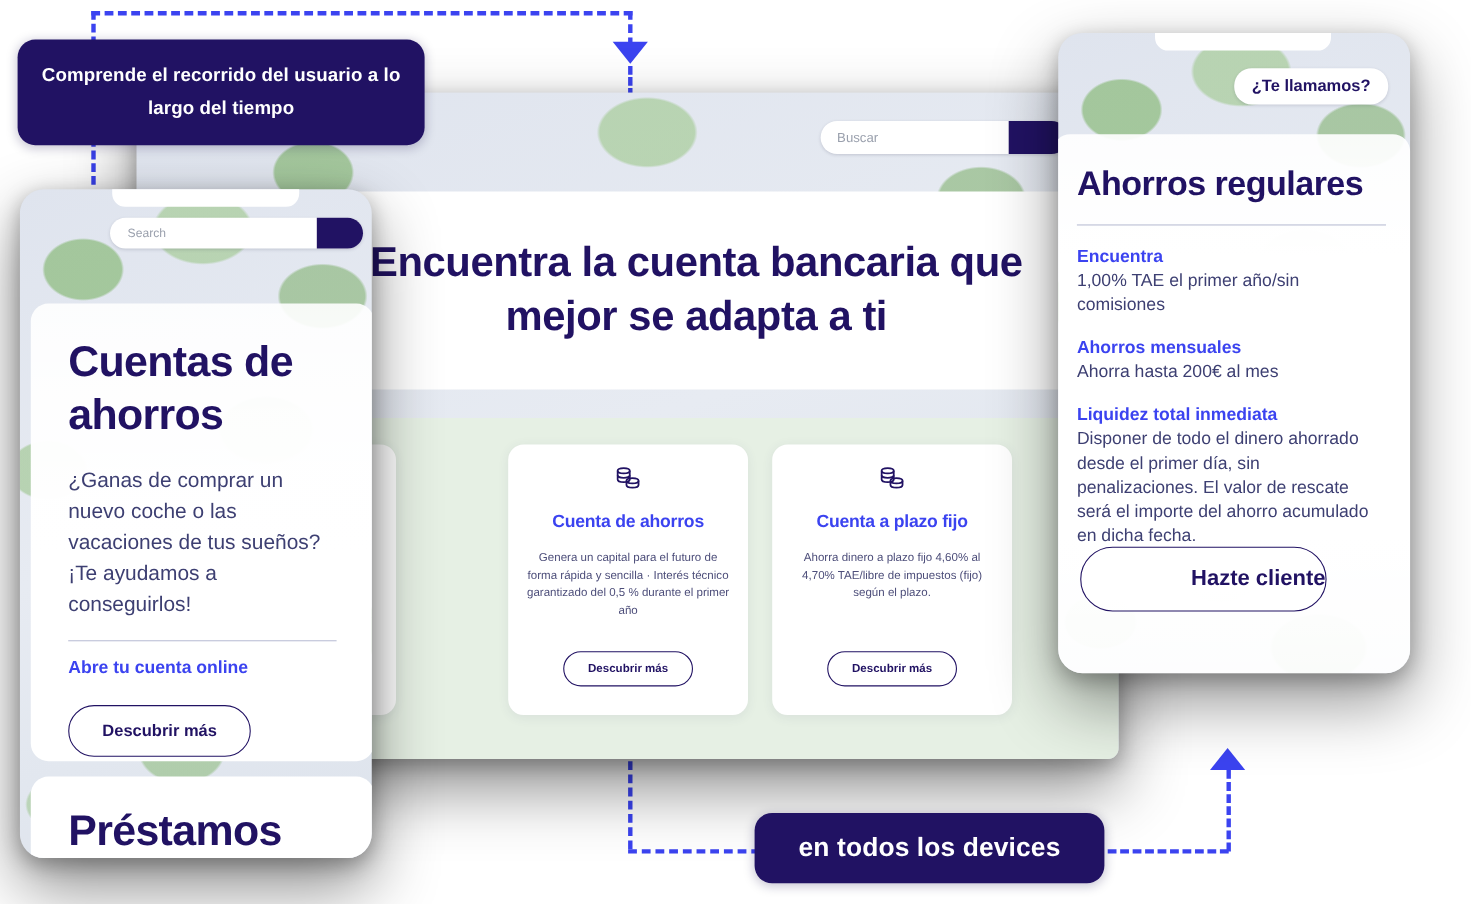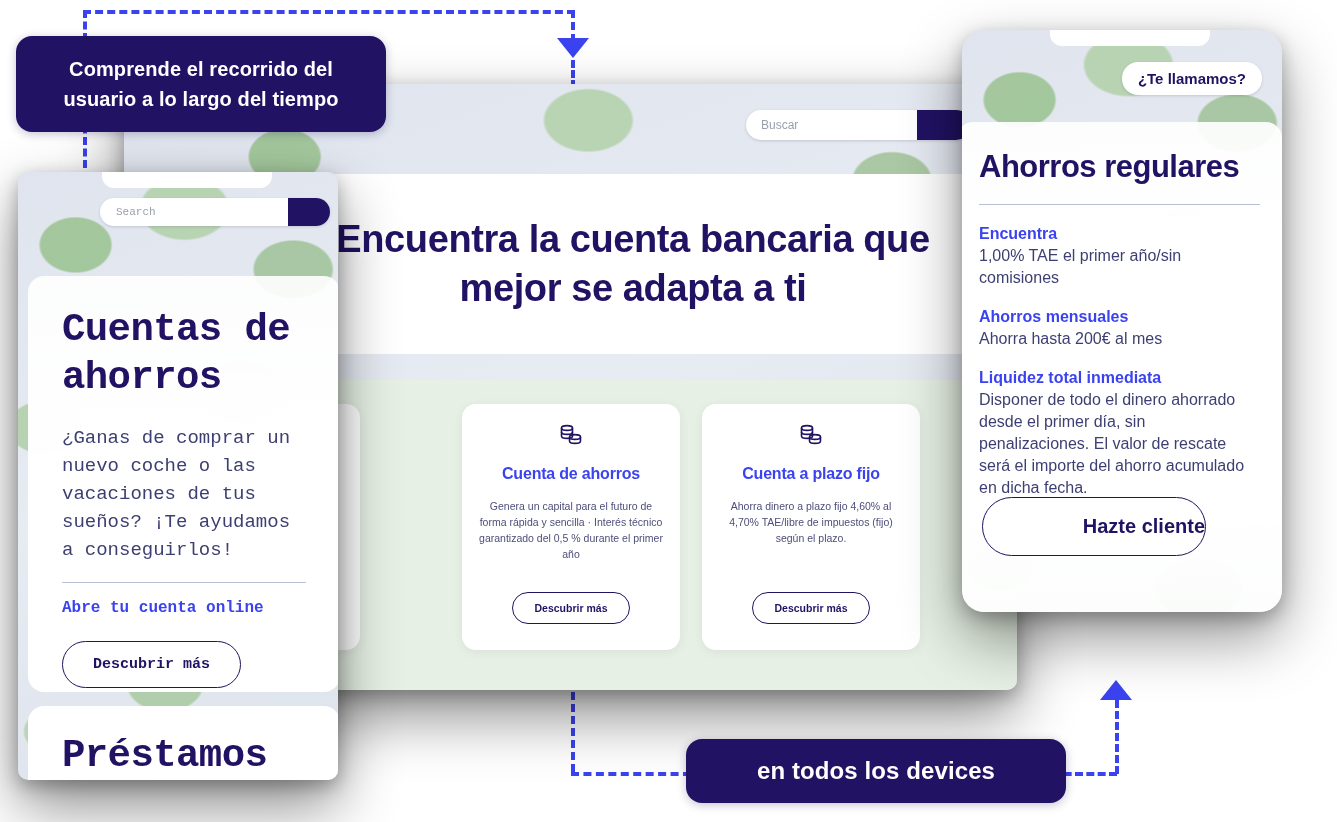--- a/index.html
+++ b/index.html
@@ -29,25 +29,25 @@
     border-radius:14px;
     font-weight:bold;
     letter-spacing:.1px;
     display:flex;align-items:center;justify-content:center;
     text-align:center;
     z-index:60;
     box-shadow:0 2px 10px rgba(20,10,70,.25);
   }
   #badge-journey{
     left:16px;top:36px;width:370px;height:96px;
-    font-size:20px;line-height:30px;padding:0 16px;box-sizing:border-box;
+    font-size:17px;line-height:30px;padding:0 16px;box-sizing:border-box;
     border-radius:16px;
   }
   #badge-devices{
-    left:686px;top:739px;width:380px;height:64px;
+    left:686px;top:739px;width:318px;height:64px;
     font-size:24px;border-radius:16px;
   }
 
   
   .leafbg{
     background-color:#e3e7ef;
     background-image:
       radial-gradient(ellipse 60px 46px at 18% 12%, rgba(126,180,106,.62) 0 58%, rgba(126,180,106,0) 62%),
       radial-gradient(ellipse 74px 52px at 52% 6%,  rgba(150,196,128,.55) 0 58%, rgba(150,196,128,0) 62%),
       radial-gradient(ellipse 66px 48px at 86% 16%, rgba(120,172,100,.55) 0 58%, rgba(120,172,100,0) 62%),
@@ -116,24 +116,23 @@
   .card .btn{
     margin-top:auto;margin-bottom:26px;
     border:1.4px solid #211263;border-radius:20px;color:#211263;
     font-size:10.5px;font-weight:bold;padding:9px 22px;background:transparent;
     white-space:nowrap;
   }
 
   
   #panel-mobile{
     position:absolute;left:18px;top:172px;width:320px;height:608px;
-    border-radius:10px;overflow:hidden;
+    border-radius:22px;overflow:hidden;
     box-shadow:0 26px 60px rgba(0,0,0,.45), 0 6px 18px rgba(0,0,0,.28);
     z-index:40;
-    font-family:Liberation Mono, monospace;
   }
   #mobile-tab{
     position:absolute;left:84px;top:-18px;width:170px;height:34px;
     background:#ffffff;border-radius:12px;
   }
   #mobile-search{
     position:absolute;left:82px;top:26px;width:230px;height:28px;
     background:#ffffff;border-radius:15px;display:flex;align-items:center;
     box-shadow:0 1px 3px rgba(40,40,70,.16);
   }

